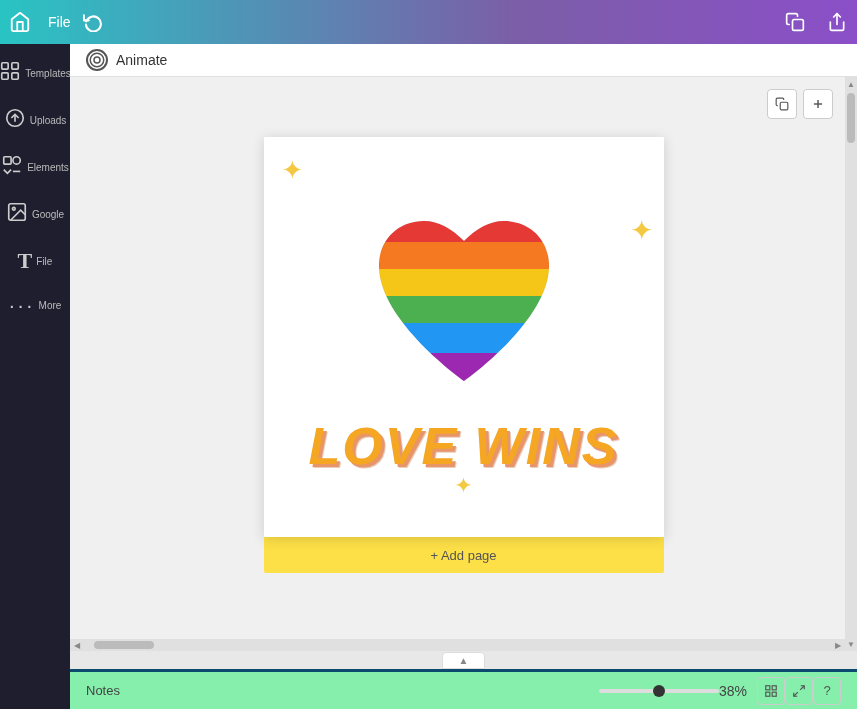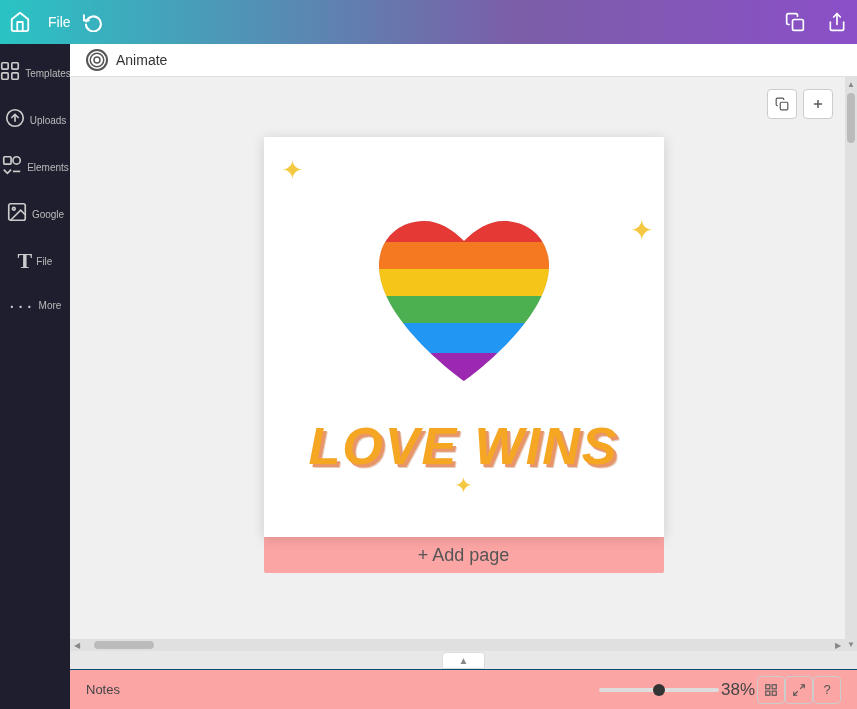--- a/index.html
+++ b/index.html
@@ -163,36 +163,36 @@
       letter-spacing: 2px;
       font-style: italic;
       margin-top: 8px;
       font-family: Impact, 'Arial Black', Arial, sans-serif;
     }
 
     
     .add-page-bar {
       width: 400px;
       height: 36px;
-      background: #fca5a5;
+      background: #fde047;
       display: flex;
       align-items: center;
       justify-content: center;
       cursor: pointer;
-      font-size: 18px;
+      font-size: 13px;
       color: #555;
       border-radius: 0 0 2px 2px;
       margin-bottom: 16px;
     }
 
     
     .bottom-bar {
       height: 40px;
-      background: #fca5a5;
-      border-top: 1px solid #0c4a6e;
+      background: #86efac;
+      border-top: 3px solid #0c4a6e;
       display: flex;
       align-items: center;
       padding: 0 16px;
       gap: 0;
       flex-shrink: 0;
     }
     .notes-label {
       font-size: 13px; color: #444; font-weight: 500;
     }
     .notes-spacer { flex: 1; }
@@ -204,22 +204,22 @@
     .notes-slider-dot {
       width: 12px; height: 12px;
       background: #333;
       border-radius: 50%;
       position: absolute;
       top: -4px;
       left: 50%;
       transform: translateX(-50%);
     }
     .zoom-level {
-      font-size: 17px; color: #444;
-      width: 38px; text-align: center;
+      font-size: 14px; color: #444;
+      width: 38px; 
     }
     .bottom-icon {
       width: 28px; height: 28px;
       display: flex; align-items: center; justify-content: center;
       cursor: pointer;
       font-size: 16px; color: #555;
       border: 1px solid #ccc;
       border-radius: 4px;
     }
     .canvas-wrapper {

